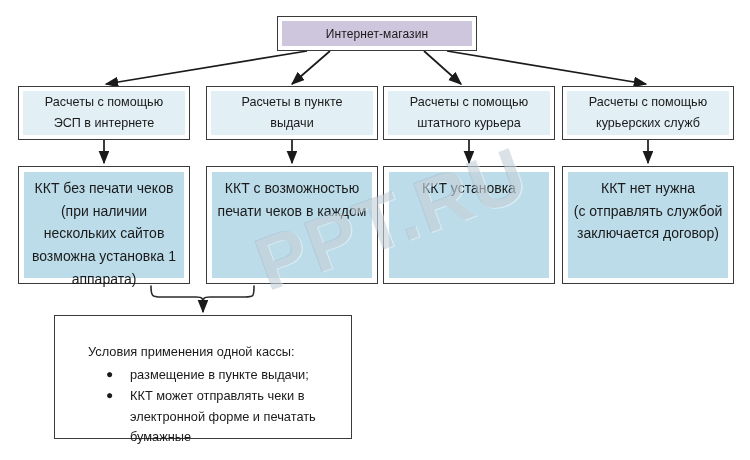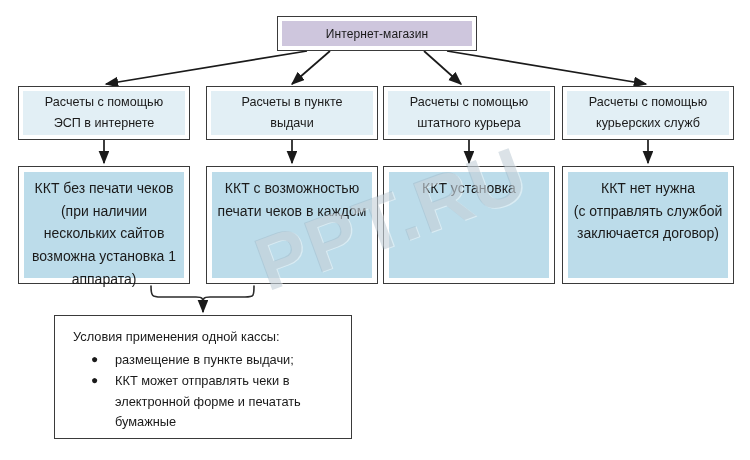--- a/index.html
+++ b/index.html
@@ -98,21 +98,21 @@
   
   .col1 { left: 18px;  width: 172px; }
   .col2 { left: 206px; width: 172px; }
   .col3 { left: 383px; width: 172px; }
   .col4 { left: 562px; width: 172px; }
 
   
   #node-conditions {
     left: 54px; top: 315px;
     width: 298px; height: 124px;
-    padding: 0;
+    padding: 15px;
     background: #ffffff;
     align-items: center;
     justify-content: flex-start;
   }
   #node-conditions .inner {
     background: #ffffff;
     align-items: flex-start;
     justify-content: flex-start;
     text-align: left;
     padding: 11px 12px 8px 18px;

